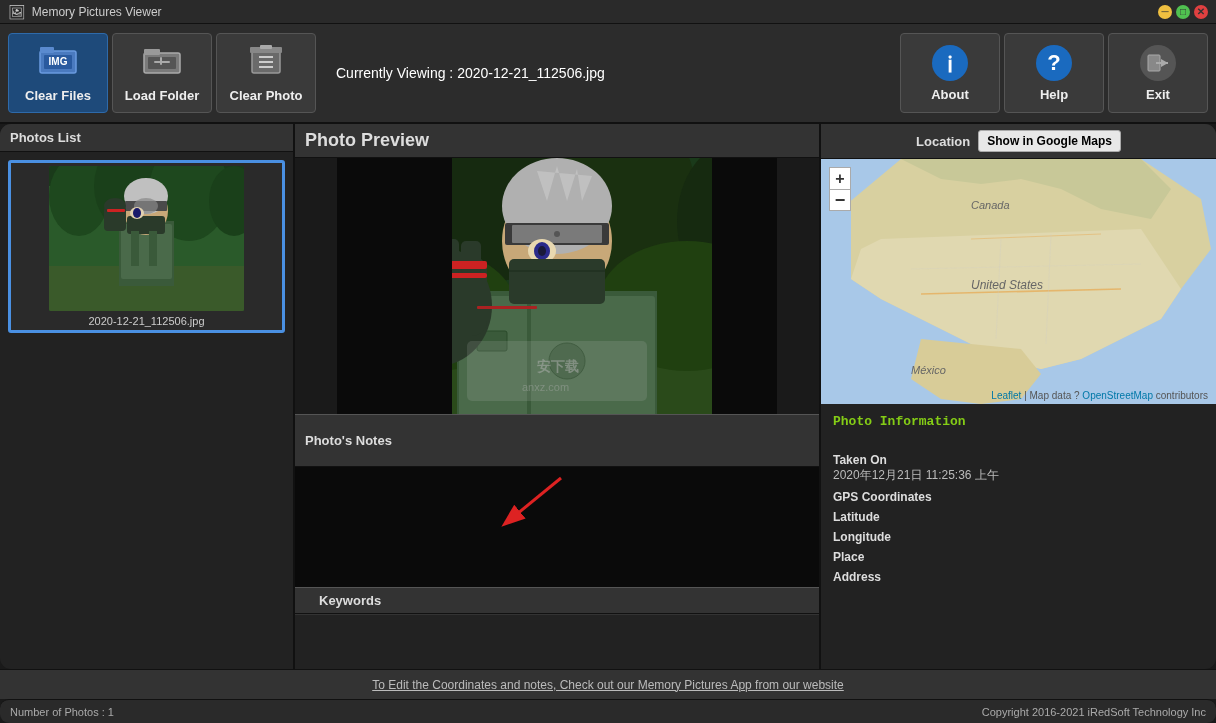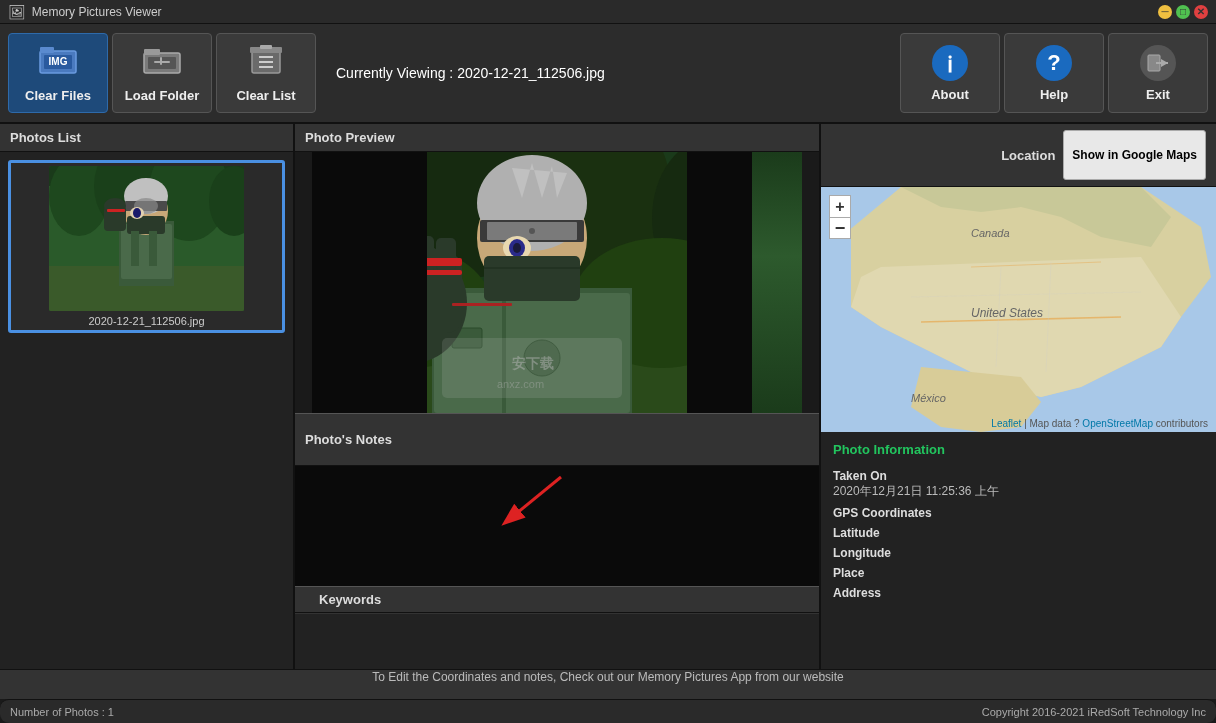--- a/index.html
+++ b/index.html
@@ -125,20 +125,21 @@
     }
     .about-icon-bg { background: #1a6abf; color: #fff; }
     .help-icon-bg { background: #1a6abf; color: #fff; }
     .exit-icon-bg { background: #555; color: #fff; font-size: 18px; }
 
     
     #main-content {
       display: flex;
       flex: 1;
       overflow: hidden;
+      border-radius: 11px;
     }
 
     
     #photos-list-panel {
       width: 295px;
       background: #222;
       border-right: 2px solid #111;
       display: flex;
       flex-direction: column;
       flex-shrink: 0;
@@ -186,37 +187,37 @@
       flex: 1;
       display: flex;
       flex-direction: column;
       background: #222;
       border-right: 2px solid #111;
       overflow: hidden;
     }
     #photo-preview-header {
       background: #333;
       padding: 6px 10px;
-      font-size: 13px;
+      font-size: 18px;
       font-weight: bold;
       color: #ddd;
       border-bottom: 1px solid #111;
     }
     #photo-preview-area {
       height: 280px;
       background: #1a1a1a;
       display: flex;
       align-items: center;
       justify-content: center;
       overflow: hidden;
       position: relative;
     }
     
     #preview-image {
-      width: 490px;
+      width: 440px;
       height: 270px;
       position: relative;
       background: linear-gradient(180deg, #1a3a1a 0%, #2d5a2d 40%, #1a3a1a 100%);
       overflow: hidden;
     }
 
     #photos-notes-header {
       background: #333;
       padding: 18px 10px;
       font-size: 13px;
@@ -258,37 +259,37 @@
     #right-panel {
       width: 395px;
       background: #222;
       display: flex;
       flex-direction: column;
       flex-shrink: 0;
     }
     #location-header-row {
       display: flex;
       align-items: center;
-      justify-content: flex-end;
+      justify-content: center;
       background: #333;
       padding: 6px 10px;
       border-bottom: 1px solid #111;
       gap: 8px;
     }
     #location-title {
       font-size: 13px;
       font-weight: bold;
       color: #ddd;
     }
     #show-in-google-maps-btn {
       background: #e8e8e8;
       color: #000;
       border: 1px solid #aaa;
       border-radius: 3px;
-      padding: 17px 8px;
+      padding: 3px 8px;
       font-size: 12px;
       cursor: pointer;
       font-weight: bold;
     }
     #map-area {
       height: 245px;
       background: #c8d8e8;
       position: relative;
       overflow: hidden;
     }
@@ -341,23 +342,24 @@
       color: #555;
     }
 
     #photo-info-section {
       flex: 1;
       padding: 10px 12px;
       overflow-y: auto;
     }
     #photo-info-title {
       font-weight: bold;
-      color: #22c55e;
+      color: #84cc16;
       font-size: 13px;
-      margin-bottom: 12px;
+      margin-bottom: 24px;
+      font-family: Liberation Mono, monospace;
     }
     .info-row {
       display: flex;
       margin-bottom: 6px;
       font-size: 12px;
       flex-direction: column;
     }
     .info-label {
       color: #ddd;
       font-weight: bold;
@@ -366,26 +368,27 @@
     }
     .info-value {
       color: #bbb;
     }
 
     
     #bottom-bar {
       background: #333;
       height: 30px;
       display: flex;
-      align-items: flex-start;
+      align-items: center;
       justify-content: center;
       border-top: 1px solid #111;
       font-size: 12px;
       color: #bbb;
       flex-shrink: 0;
+      text-decoration: underline;
     }
 
     
     #status-bar {
       background: #2a2a2a;
       height: 24px;
       display: flex;
       align-items: center;
       justify-content: space-between;
       padding: 0 10px;
@@ -446,21 +449,21 @@
     <span class="toolbar-btn-icon">
       <svg width="40" height="32" viewBox="0 0 40 32">
         <rect x="6" y="8" width="28" height="22" rx="2" fill="#6a6a6a" stroke="#999" stroke-width="1.5"></rect>
         <rect x="4" y="4" width="32" height="6" rx="1" fill="#888"></rect>
         <rect x="14" y="2" width="12" height="4" rx="1" fill="#aaa"></rect>
         <line x1="13" y1="14" x2="27" y2="14" stroke="#ccc" stroke-width="2"></line>
         <line x1="13" y1="19" x2="27" y2="19" stroke="#ccc" stroke-width="2"></line>
         <line x1="13" y1="24" x2="27" y2="24" stroke="#ccc" stroke-width="2"></line>
       </svg>
     </span>
-    <span>Clear List</span>
+    <span>Clear Photo</span>
   </button>
 
   <div id="currently-viewing">
     <span>Currently Viewing :  </span><span>2020-12-21_112506.jpg</span>
   </div>
 
   <button class="toolbar-right-btn">
     <div class="toolbar-right-btn-icon about-icon-bg">ℹ</div>
     <span>About</span>
   </button>

